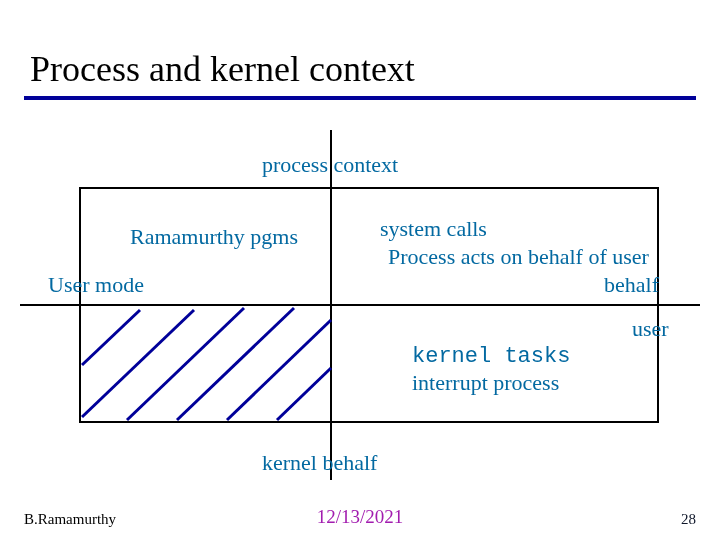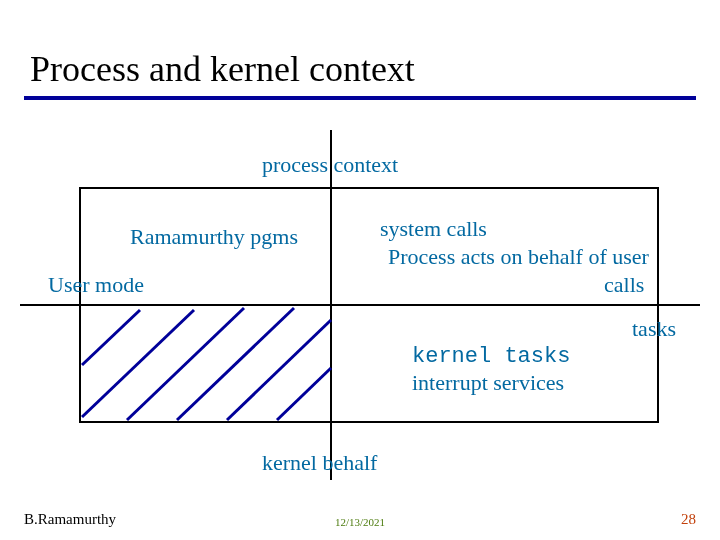--- a/index.html
+++ b/index.html
@@ -37,29 +37,29 @@
     left: 24px;
     bottom: 12px;
     font-size: 15px;
     color: #000;
   }
   .footer-date {
     position: absolute;
     left: 50%;
     transform: translateX(-50%);
     bottom: 12px;
-    font-size: 11px;
-    color: #4d7c0f;
+    font-size: 19px;
+    color: #a21caf;
   }
   .footer-page {
     position: absolute;
     right: 24px;
     bottom: 12px;
     font-size: 15px;
-    color: #c2410c;
+    color: #0f172a;
   }
   svg.diagram {
     position: absolute;
     left: 0;
     top: 0;
   }
 </style>
 </head>
 <body>
 
@@ -87,24 +87,24 @@
 </svg>
 
 <div class="label" style="left:262px; top:152px;">process context</div>
 
 <div class="label" style="left:130px; top:224px;">Ramamurthy pgms</div>
 
 <div class="label" style="left:4px; top:272px;margin-left:44px;">User mode</div>
 
 <div class="label" style="left:380px; top:216px;">system calls</div>
 <div class="label" style="left:388px; top:244px;">Process acts on behalf of user</div>
-<div class="label" style="left:604px; top:272px;">calls</div>
+<div class="label" style="left:604px; top:272px;">behalf</div>
 
-<div class="label" style="left:632px; top:316px;">tasks</div>
+<div class="label" style="left:632px; top:316px;">user</div>
 
 <div class="label" style="left:412px; top:344px;font-family:Liberation Mono, monospace;">kernel tasks</div>
-<div class="label" style="left:412px; top:370px;">interrupt services</div>
+<div class="label" style="left:412px; top:370px;">interrupt process</div>
 
 <div class="label" style="left:262px; top:450px;">kernel behalf</div>
 
 <div class="footer-author">B.Ramamurthy</div>
 <div class="footer-date">12/13/2021</div>
 <div class="footer-page">28</div>
 
 </body></html>

